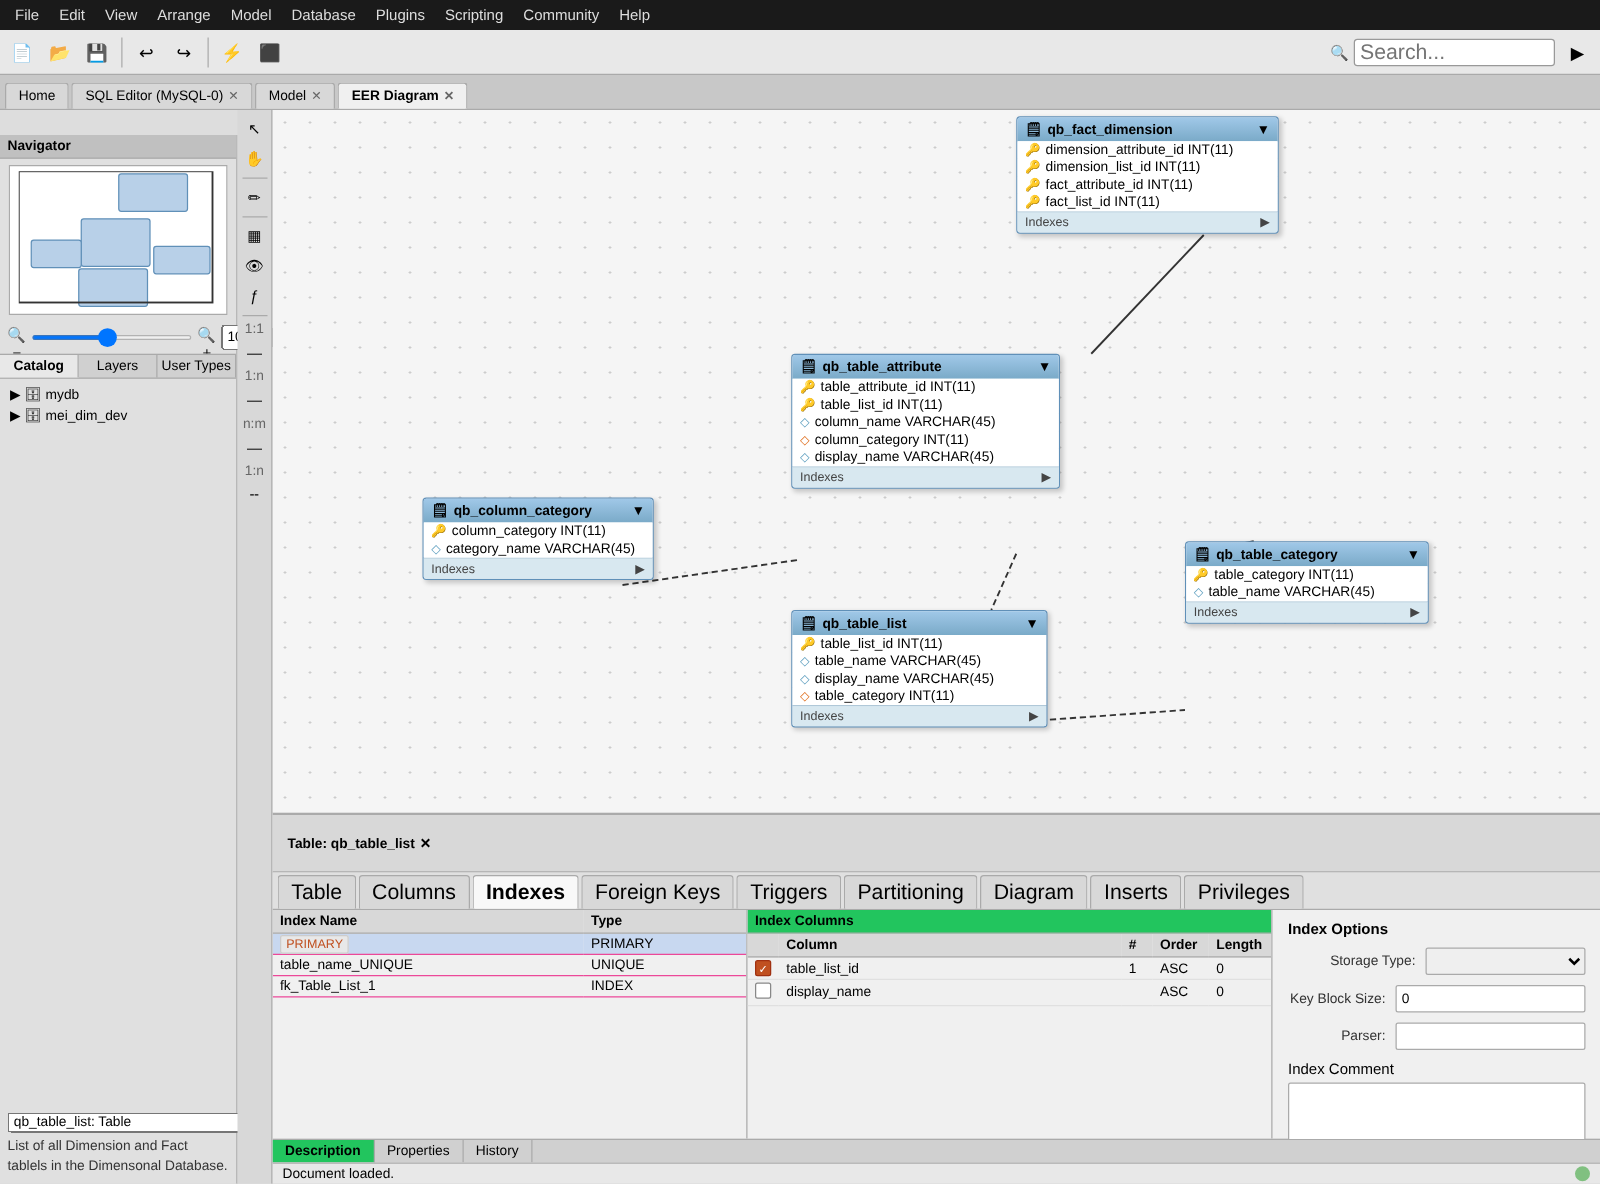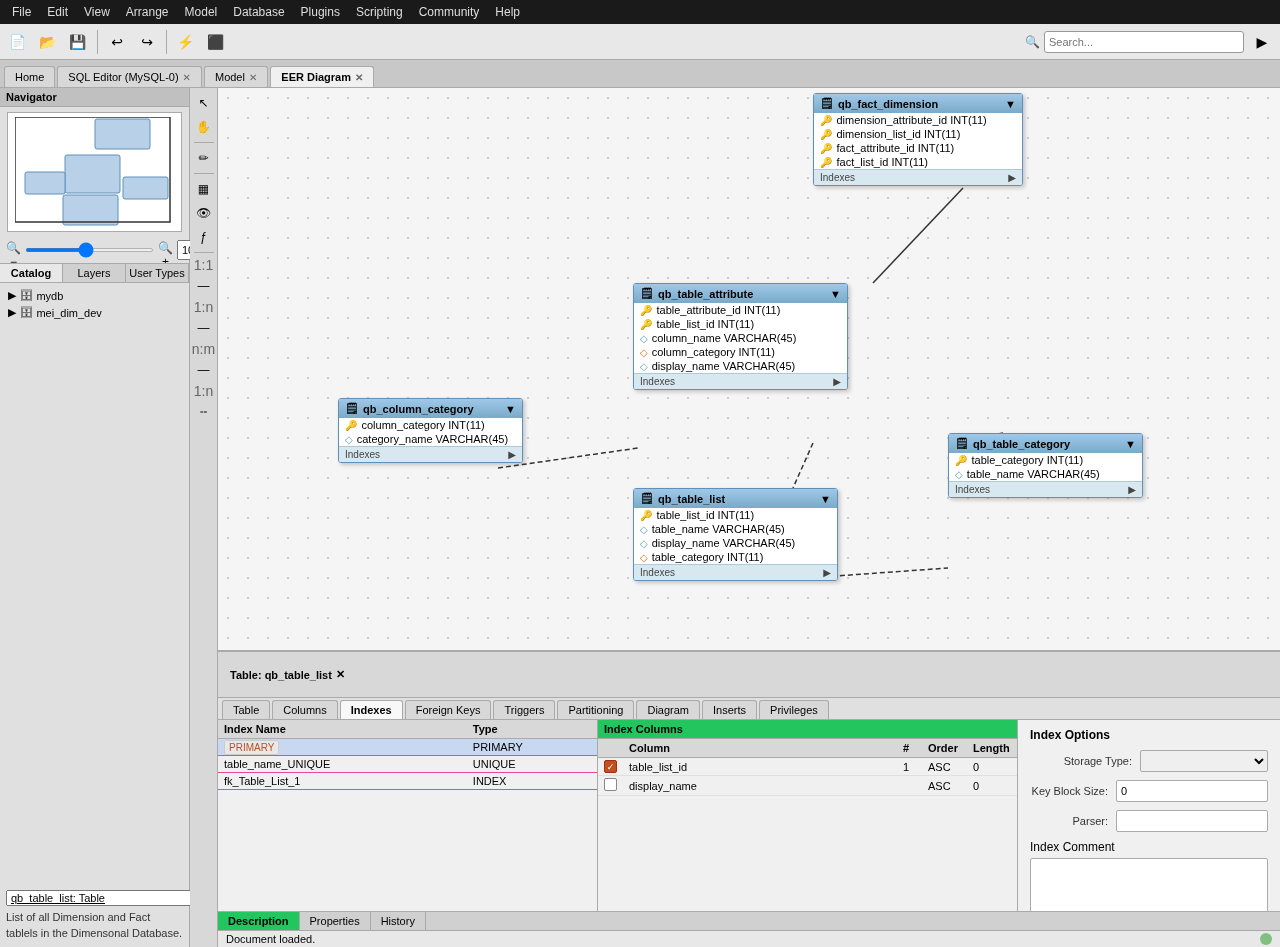--- a/index.html
+++ b/index.html
@@ -7,58 +7,58 @@
 
     
     #menubar { background: #1a1a1a; color: #ddd; display: flex; align-items: center; height: 24px; padding: 0 4px; }
     #menubar span { padding: 0 8px; cursor: pointer; font-size: 12px; line-height: 24px; }
 
     
     #toolbar { background: #e8e8e8; border-bottom: 1px solid #aaa; display: flex; align-items: center; height: 36px; padding: 2px 4px; gap: 2px; }
     .tb-btn { width: 28px; height: 28px; background: transparent; border: 1px solid transparent; border-radius: 3px; cursor: pointer; display: flex; align-items: center; justify-content: center; font-size: 14px; }
     .tb-sep { width: 1px; height: 24px; background: #aaa; margin: 0 3px; }
     #search-area { margin-left: auto; display: flex; align-items: center; gap: 4px; }
-    #search-input { width: 200px; height: 22px; border: 1px solid #999; border-radius: 3px; padding: 0 4px; font-size: 11px; }
+    #search-input { width: 161px; height: 22px; border: 1px solid #999; border-radius: 3px; padding: 0 4px; font-size: 17px; }
 
     
     #tabbar { background: #c8c8c8; display: flex; align-items: flex-end; height: 28px; border-bottom: 1px solid #aaa; padding-left: 4px; }
     .tab { padding: 4px 10px; background: #d8d8d8; border: 1px solid #aaa; border-bottom: none; border-radius: 3px 3px 0 0; cursor: pointer; font-size: 11px; display: flex; align-items: center; gap: 4px; margin-right: 2px; }
     .tab.active { background: #f0f0f0; font-weight: bold; }
     .tab-close { font-size: 10px; color: #666; cursor: pointer; }
 
     
     #main { display: flex; height: calc(947px - 24px - 36px - 28px); }
 
     
-    #sidebar { width: 190px; background: #e0e0e0; border-right: 1px solid #aaa; display: flex; flex-direction: column; }
+    #sidebar { width: 190px; background: #e0e0e0; border-right: 1px solid #aaa; display: flex; flex-direction: column; margin-top: 20px; }
     #navigator-header { background: #c0c0c0; padding: 3px 6px; font-weight: bold; font-size: 11px; border-bottom: 1px solid #aaa; }
     #minimap { width: 175px; height: 120px; margin: 5px auto; background: white; border: 1px solid #aaa; position: relative; display: flex; align-items: center; justify-content: center; }
     #zoom-bar { display: flex; align-items: center; padding: 3px 6px; gap: 4px; }
     .zoom-btn { width: 18px; height: 18px; font-size: 12px; cursor: pointer; background: transparent; border: none; }
     #zoom-slider { flex: 1; height: 4px; }
 
     
     #tree { flex: 1; overflow-y: auto; padding: 4px; }
     .tree-item { display: flex; align-items: center; gap: 3px; padding: 2px 4px; cursor: pointer; font-size: 11px; }
 
     
     #sidebar-tabs { display: flex; border-top: 1px solid #aaa; border-bottom: 1px solid #aaa; background: #d0d0d0; }
     .sidebar-tab { flex: 1; text-align: center; padding: 3px 2px; font-size: 11px; cursor: pointer; border-right: 1px solid #aaa; }
     .sidebar-tab.active { background: #e8e8e8; font-weight: bold; }
 
     
     #context-pane { padding: 6px; font-size: 11px; }
-    #context-select { width: 208px; font-size: 11px; margin-bottom: 4px; text-decoration: underline; }
+    #context-select { width: 208px; font-size: 11px; margin-bottom: 4px; }
     #context-desc { font-size: 11px; color: #333; line-height: 1.4; }
 
     
     #vert-tools { width: 28px; background: #d8d8d8; border-right: 1px solid #aaa; display: flex; flex-direction: column; align-items: center; padding: 4px 2px; gap: 2px; }
     .vt-btn { width: 22px; height: 22px; background: transparent; border: 1px solid transparent; border-radius: 3px; cursor: pointer; display: flex; align-items: center; justify-content: center; font-size: 12px; }
     .vt-sep { width: 20px; height: 1px; background: #aaa; margin: 2px 0; }
-    .vt-label { font-size: 14px; color: #666; text-align: right; }
+    .vt-label { font-size: 11px; color: #666; text-align: right; }
 
     
     #canvas-area { flex: 1; background: #f5f5f5; position: relative; overflow: hidden; background-image: radial-gradient(circle, #ccc 1px, transparent 1px); background-size: 20px 20px; }
 
     
     .eer-table { position: absolute; border: 1px solid #6090b8; border-radius: 3px; background: white; min-width: 160px; font-size: 11px; box-shadow: 2px 2px 4px rgba(0,0,0,0.2); }
     .eer-header { background: linear-gradient(180deg, #a0c8e8, #7aaac8); padding: 3px 6px; display: flex; align-items: center; justify-content: space-between; border-radius: 2px 2px 0 0; font-weight: bold; font-size: 11px; gap: 4px; }
     .eer-header-icon { font-size: 11px; }
     .eer-header-title { flex: 1; color: #000; }
     .eer-field { padding: 1px 6px; display: flex; align-items: center; gap: 4px; background: white; }
@@ -69,21 +69,21 @@
     .eer-indexes { background: #d8e8f0; padding: 2px 6px; display: flex; align-items: center; justify-content: space-between; font-size: 10px; color: #444; border-top: 1px solid #b0c8d8; border-radius: 0 0 2px 2px; cursor: pointer; }
 
     
     #bottom-panel { height: 280px; background: #f0f0f0; border-top: 2px solid #aaa; display: flex; flex-direction: column; }
     #bottom-tabs-bar { background: #d8d8d8; display: flex; align-items: center; padding: 0 4px; border-bottom: 1px solid #aaa; }
     #bottom-title { padding: 16px 8px; font-weight: bold; font-size: 11px; display: flex; align-items: center; gap: 4px; }
     .bottom-close { font-size: 11px; cursor: pointer; }
 
     
     #editor-tabs { display: flex; padding: 2px 4px 0; background: #e0e0e0; border-bottom: 1px solid #aaa; }
-    .editor-tab { padding: 3px 10px; border: 1px solid #aaa; border-bottom: none; border-radius: 3px 3px 0 0; background: #d8d8d8; cursor: pointer; font-size: 11px; margin-right: 2px; }
+    .editor-tab { padding: 3px 10px; border: 1px solid #aaa; border-bottom: none; border-radius: 3px 3px 0 0; background: #d8d8d8; cursor: pointer; font-size: 17px; margin-right: 2px; }
     .editor-tab.active { background: #f8f8f8; font-weight: bold; }
 
     
     #editor-content { display: flex; flex: 1; overflow: hidden; }
     #index-list { width: 380px; border-right: 1px solid #aaa; overflow-y: auto; }
     #index-list table { width: 100%; border-collapse: collapse; font-size: 11px; }
     #index-list th { background: #d8d8d8; padding: 3px 6px; text-align: left; border-bottom: 1px solid #aaa; font-weight: bold; }
     #index-list td { padding: 2px 6px; border-bottom: 1px solid #ec4899; cursor: pointer; }
     #index-list tr.selected td { background: #c8d8f0; }
     .primary-badge { background: #e8e8e8; border: 1px solid #ccc; padding: 1px 4px; border-radius: 2px; font-size: 10px; color: #c05020; }

